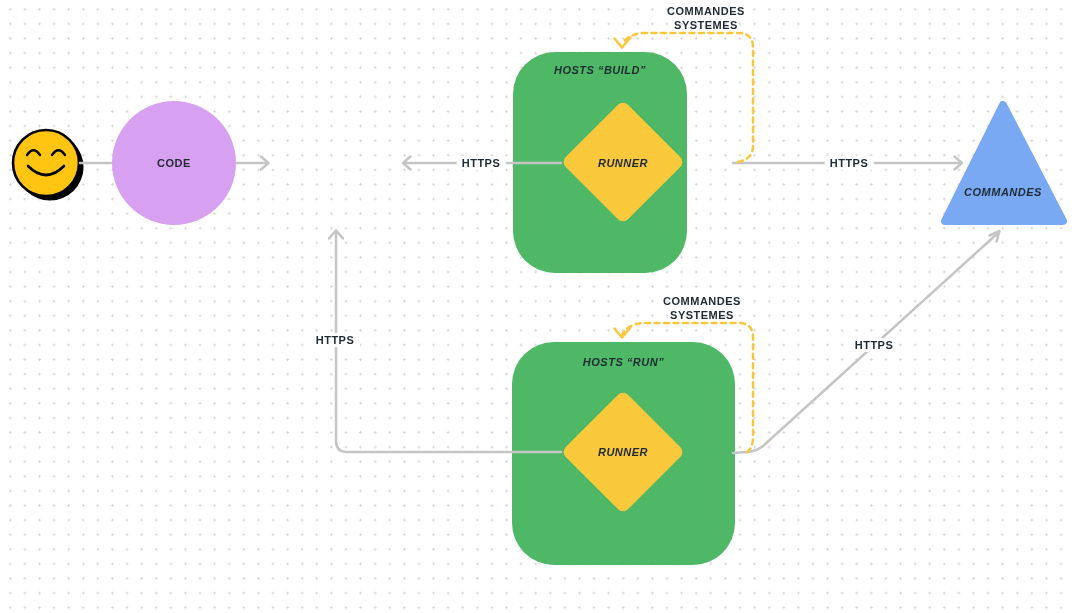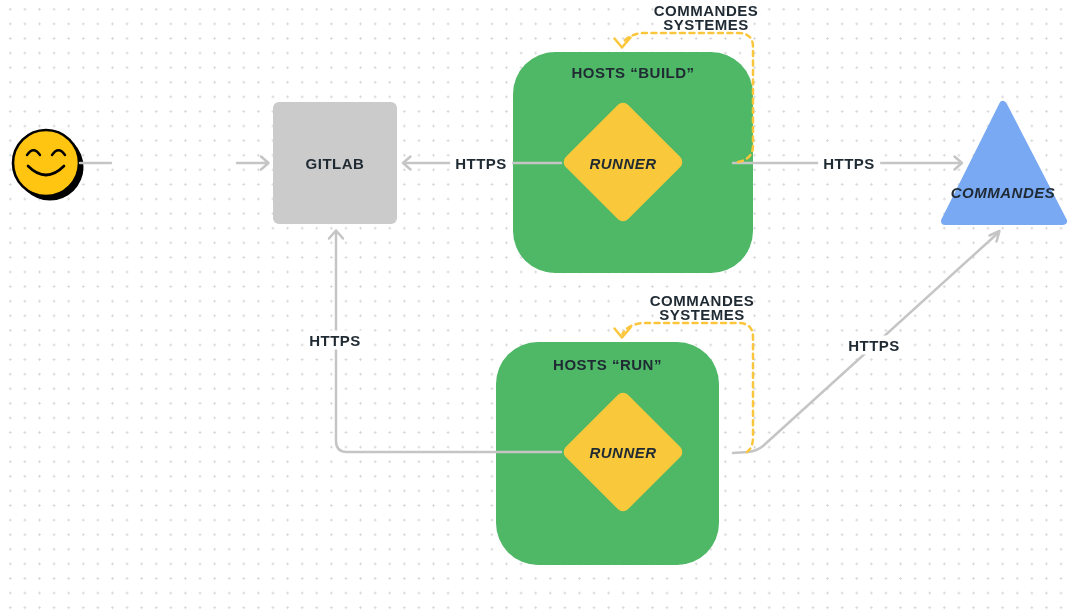--- a/index.html
+++ b/index.html
@@ -7,37 +7,37 @@
     position:relative;
     width:1074px;height:613px;
     overflow:hidden;
     background-color:#ffffff;
     background-image:radial-gradient(circle,#d9d9d9 1px,transparent 1.2px);
     background-size:14.6px 14.6px;
     background-position:3px 2px;
     font-family:"Liberation Sans",sans-serif;
   }
   .lbl{
-    font-size:15px;font-weight:700;letter-spacing:.5px;color:#1f2a33;
+    font-size:11px;font-weight:700;letter-spacing:.5px;color:#1f2a33;
     white-space:nowrap;
   }
   .node{position:absolute;display:flex;align-items:center;justify-content:center;}
   .circle{
     left:112px;top:101px;width:124px;height:124px;border-radius:50%;
     background:#d7a0f0;
   }
   .rect{
     left:273px;top:102px;width:124px;height:122px;border-radius:6px;
     background:#cbcbcb;
   }
   .host{
     border-radius:42px;background:#4eb866;
   }
-  .host-build{left:513px;top:52px;width:240px;height:221px;}
-  .host-run{left:496px;top:342px;width:223px;height:223px;}
+  .host-build{left:513px;top:52px;width:174px;height:221px;font-style:italic;}
+  .host-run{left:512px;top:342px;width:223px;height:223px;font-style:italic;}
   .host-label{position:absolute;top:12px;left:0;width:100%;text-align:center;}
   .diamond{
     position:absolute;width:88px;height:88px;border-radius:7px;
     background:#f9c83b;transform:rotate(45deg);
   }
   .diamond-build{left:579px;top:118px;}
   .diamond-run{left:579px;top:408px;}
   .float-label{position:absolute;transform:translate(-50%,-50%);font-style:italic;}
   .edge-label{
     position:absolute;transform:translate(-50%,-50%);
@@ -59,24 +59,24 @@
 <div class="canvas">
 
   <svg class="abs" style="left:6px;top:122px" width="86" height="86" viewBox="0 0 86 86">
     <circle cx="44" cy="45" r="33.5" fill="#000000"></circle>
     <circle cx="40" cy="41" r="33" fill="#ffc511" stroke="#000000" stroke-width="2.6"></circle>
     <path d="M 21 33 Q 27.5 23.5 34 33" fill="none" stroke="#000000" stroke-width="2.4" stroke-linecap="round"></path>
     <path d="M 46 33 Q 52.5 23.5 59 33" fill="none" stroke="#000000" stroke-width="2.4" stroke-linecap="round"></path>
     <path d="M 22 44 Q 40 62 58 44" fill="none" stroke="#000000" stroke-width="2.6" stroke-linecap="round"></path>
   </svg>
 
+  <div class="node circle">
+    <span class="lbl">CODE</span>
+  </div>
 
-  <div class="node rect">
-    <span class="lbl">GITLAB</span>
-  </div>
 
   <div class="node host host-build">
     <span class="lbl host-label">HOSTS “BUILD”</span>
   </div>
   <div class="diamond diamond-build"></div>
 
   <div class="node host host-run">
     <span class="lbl host-label" style="top:14px">HOSTS “RUN”</span>
   </div>
   <div class="diamond diamond-run"></div>

